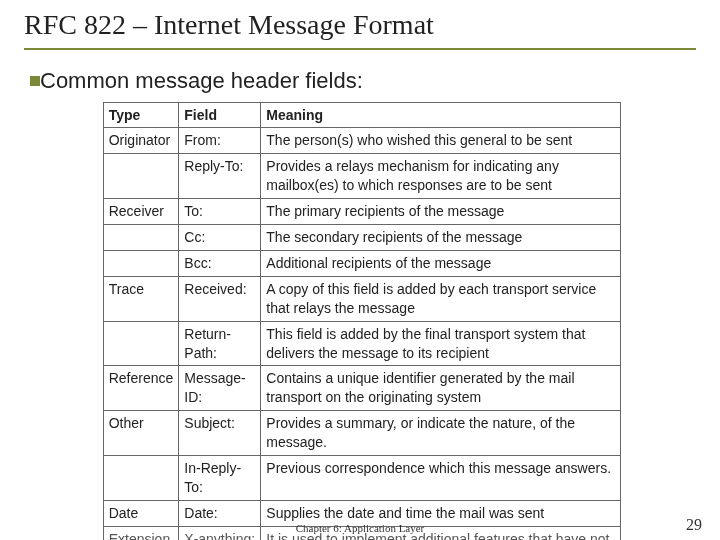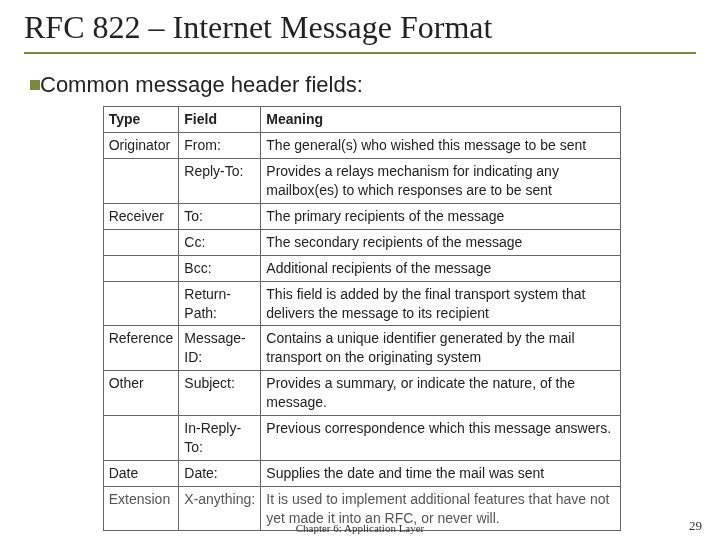--- a/index.html
+++ b/index.html
@@ -1,34 +1,34 @@
 <!DOCTYPE html>
 <html><head>
 <meta charset="utf-8">
 <style>
   * { box-sizing: border-box; margin: 0; padding: 0; }
   html, body { width: 720px; height: 540px; background: #fff; font-family: Arial, sans-serif; }
   .slide { width: 720px; height: 540px; position: relative; padding: 8px 24px 0 24px; }
   .title-block { padding-bottom: 6px; border-bottom: 2px solid #7a8a3a; }
-  .title { font-family: Garamond, Georgia, 'Times New Roman', serif; font-size: 32px; font-weight: 400; color: #222; line-height: 1.2; }
+  .title { font-family: Garamond, Georgia, 'Times New Roman', serif; font-size: 28px; font-weight: 400; color: #222; line-height: 1.2; }
   .body { margin-top: 18px; padding-left: 4px; }
   .bullet-row { display: flex; align-items: center; margin-left: 2px; }
   .bullet-square { width: 10px; height: 10px; background: #7a8a3a; flex: 0 0 auto; }
   .bullet-text { font-size: 22px; color: #222; }
   .tbl-wrap { margin-top: 8px; display: flex; justify-content: center; }
   table.hdr { border-collapse: collapse; font-size: 14px; color: #222; }
   table.hdr th, table.hdr td { border: 1px solid #666; padding: 3px 5px; text-align: left; vertical-align: top; line-height: 1.35; }
   table.hdr th { font-weight: 700; }
   table.hdr .c-type { width: 70px; }
   table.hdr .c-field { width: 82px; }
   table.hdr .c-mean { width: 360px; }
   .last-row td { border-bottom: 1px solid #aaa; color: #555; }
   .footer { position: absolute; bottom: 6px; left: 0; width: 100%; display: flex; justify-content: center; }
   .footer-text { font-family: Garamond, Georgia, serif; font-size: 11px; color: #333; }
-  .page-num { position: absolute; bottom: 6px; right: 18px; font-family: Garamond, Georgia, serif; font-size: 13px; color: #333; }
+  .page-num { position: absolute; bottom: 6px; right: 18px; font-family: Garamond, Georgia, serif; font-size: 16px; color: #333; }
 </style>
 </head>
 <body>
 
 <div class="slide">
 
   <div class="title-block">
     <div class="title">
       <span>RFC 822 – Internet Message Format</span><br>
     </div>
@@ -46,41 +46,46 @@
           <tr>
             <th class="c-type">Type</th>
             <th class="c-field">Field</th>
             <th class="c-mean">Meaning</th>
           </tr>
         </thead>
         <tbody>
           <tr>
             <td>Originator</td>
             <td>From:</td>
-            <td>The general(s) who wished this message to be sent</td>
+            <td>The person(s) who wished this general to be sent</td>
           </tr>
           <tr>
             <td></td>
             <td>Reply-To:</td>
             <td>Provides a relays mechanism for indicating any mailbox(es) to which responses are to be sent</td>
           </tr>
           <tr>
             <td>Receiver</td>
             <td>To:</td>
             <td>The primary recipients of the message</td>
           </tr>
           <tr>
             <td></td>
             <td>Cc:</td>
             <td>The secondary recipients of the message</td>
           </tr>
           <tr>
             <td></td>
             <td>Bcc:</td>
             <td>Additional recipients of the message</td>
+          </tr>
+          <tr>
+            <td>Trace</td>
+            <td>Received:</td>
+            <td>A copy of this field is added by each transport service that relays the message</td>
           </tr>
           <tr>
             <td></td>
             <td>Return-Path:</td>
             <td>This field is added by the final transport system that delivers the message to its recipient</td>
           </tr>
           <tr>
             <td>Reference</td>
             <td>Message-ID:</td>
             <td>Contains a unique identifier generated by the mail transport on the originating system</td>

